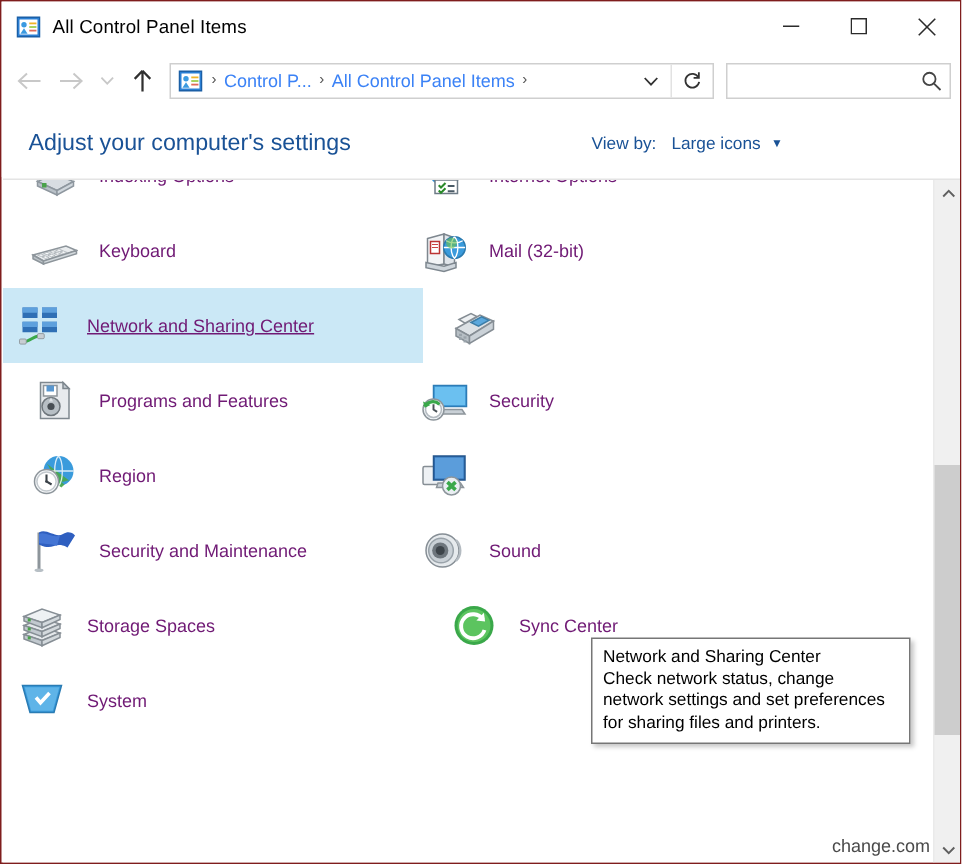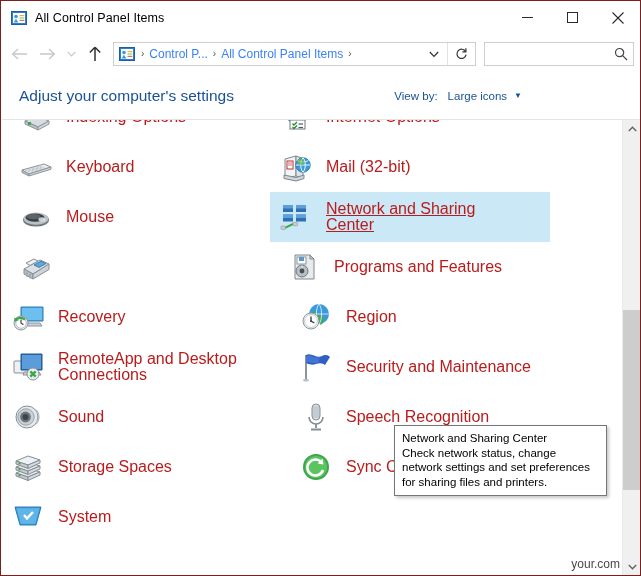--- a/index.html
+++ b/index.html
@@ -159,22 +159,22 @@
     padding-left: 18px;
     position: relative;
   }
   .cp-item.col2 { width: 280px; padding-left: 10px; }
   .cp-icon {
     width: 32px; height: 32px;
     margin-right: 14px;
     flex: 0 0 auto; position: relative;
   }
   .cp-label {
-    font-size: 16px;
-    color: #b91c1c;
+    font-size: 12px;
+    color: #701a75;
     line-height: 16px;
     max-width: 190px;
   }
   .cp-item.selected {
     background: #cbe8f6;
   }
   .cp-item.selected .cp-label {
     text-decoration: underline;
   }
 
@@ -406,32 +406,20 @@
       <line x1="8" y1="14" x2="12" y2="14" stroke="#c44" stroke-width="0.8"></line>
       <circle cx="23" cy="14" r="7.2" fill="#3a9bdc" stroke="#2b7bb0"></circle>
       <path d="M15.9 14 H30.1 M23 6.8 C20 10 20 18 23 21.2 C26 18 26 10 23 6.8" fill="none" stroke="#ffffff" stroke-width="0.9"></path>
       <path d="M17.5 9.5 C20.5 11.4 25.5 11.4 28.5 9.5" fill="none" stroke="#ffffff" stroke-width="0.8"></path>
       <circle cx="21" cy="11" r="3.6" fill="#6cc24a" opacity="0.6"></circle>
       <path d="M4 24 L16 26.5 L24 24 L24 27.5 L16 30 L4 27.5 Z" fill="#cfd6dc" stroke="#7e878f"></path>
     </svg>
             </span>
             <span class="cp-label">Mail (32-bit)</span>
           </div>
-          <div class="cp-item">
-            <span class="cp-icon">
-              <svg class="ico-svg" viewBox="0 0 32 32">
-      <ellipse cx="16" cy="19" rx="13" ry="6.6" fill="#6f777d"></ellipse>
-      <ellipse cx="16" cy="17.6" rx="12.4" ry="6.2" fill="#b9c0c6"></ellipse>
-      <ellipse cx="15" cy="16.6" rx="9.5" ry="4.2" fill="#3b4146"></ellipse>
-      <ellipse cx="13.5" cy="15.6" rx="7" ry="2.6" fill="#5d656b"></ellipse>
-      <ellipse cx="22" cy="18.4" rx="3.6" ry="2.1" fill="#dfe4e8" opacity="0.85"></ellipse>
-    </svg>
-            </span>
-            <span class="cp-label">Mouse</span>
-          </div>
           <div class="cp-item col2 selected">
             <span class="cp-icon">
               <svg class="ico-svg" viewBox="0 0 32 32">
       <g>
         <path d="M3 4 L13 4 L13 11 L3 11 Z" fill="#2f6fb5"></path>
         <path d="M3 4 L13 4 L13 7.5 L3 7.5 Z" fill="#5ea0dd"></path>
         <path d="M16 4 L26 4 L26 11 L16 11 Z" fill="#2f6fb5"></path>
         <path d="M16 4 L26 4 L26 7.5 L16 7.5 Z" fill="#5ea0dd"></path>
         <path d="M3 13.5 L13 13.5 L13 20.5 L3 20.5 Z" fill="#2f6fb5"></path>
         <path d="M3 13.5 L13 13.5 L13 17 L3 17 Z" fill="#5ea0dd"></path>
@@ -482,21 +470,21 @@
       <path d="M9 6 L31 6 L31 20 L9 20 Z" fill="#4aa3e0" stroke="#2d7cb5"></path>
       <path d="M10 7 L30 7 L30 19 L10 19 Z" fill="#6bc0f0"></path>
       <path d="M13 22 L28 22 L30 25 L11 25 Z" fill="#c9d0d6" stroke="#8d959b"></path>
       <circle cx="9" cy="22" r="7" fill="#eef2f5" stroke="#8d959b"></circle>
       <circle cx="9" cy="22" r="5.3" fill="#ffffff" stroke="#b4bbc1"></circle>
       <path d="M9 18.5 V22 L11.4 23.6" fill="none" stroke="#4a5258" stroke-width="1.3"></path>
       <path d="M3 20 A6.4 6.4 0 0 1 13 18.6" fill="none" stroke="#3aa84a" stroke-width="2.2"></path>
       <path d="M2 16.6 L3.2 20.8 L7 19" fill="#3aa84a"></path>
     </svg>
             </span>
-            <span class="cp-label">Recovery</span>
+            <span class="cp-label">Security</span>
           </div>
           <div class="cp-item">
             <span class="cp-icon">
               <svg class="ico-svg" viewBox="0 0 32 32">
       <circle cx="19" cy="13" r="10" fill="#3a9bdc"></circle>
       <path d="M11 8 C14 11 13 14 16 15 C18 16 17 19 20 20 C23 21 25 18 27 20" fill="#4aa84a" opacity="0.9"></path>
       <path d="M13 20 C16 19 20 21 22 23" fill="none" stroke="#4aa84a" stroke-width="3" opacity="0.9"></path>
       <path d="M9 13 H29 M19 3 C15.6 6.6 15.6 19.4 19 23 C22.4 19.4 22.4 6.6 19 3" fill="none" stroke="#ffffff" stroke-width="0.9" opacity="0.8"></path>
       <circle cx="11" cy="20" r="8" fill="#f4f6f8" stroke="#8d959b"></circle>
       <circle cx="11" cy="20" r="6.4" fill="#ffffff" stroke="#c3c9ce"></circle>
@@ -511,21 +499,20 @@
               <svg class="ico-svg" viewBox="0 0 32 32">
       <rect x="2" y="10" width="14" height="12" rx="1" fill="#eef1f4" stroke="#868e95"></rect>
       <path d="M9 3 L30 3 L30 19 L9 19 Z" fill="#2f6fb5" stroke="#25568c"></path>
       <path d="M10 4 L29 4 L29 18 L10 18 Z" fill="#5b9ddb"></path>
       <path d="M12 21 L27 21 L29 24 L11 24 Z" fill="#c9d0d6" stroke="#8d959b"></path>
       <circle cx="20" cy="23" r="6" fill="#ffffff" opacity="0.01"></circle>
       <circle cx="21" cy="23" r="6" fill="#e9eef2" stroke="#8d959b"></circle>
       <path d="M18.3 20.4 L23.7 25.6 M23.7 20.4 L18.3 25.6" stroke="#3aa84a" stroke-width="2.4"></path>
     </svg>
             </span>
-            <span class="cp-label">RemoteApp and Desktop Connections</span>
           </div>
           <div class="cp-item">
             <span class="cp-icon">
               <svg class="ico-svg" viewBox="0 0 32 32">
       <line x1="6" y1="4" x2="6" y2="29" stroke="#8d959b" stroke-width="2"></line>
       <path d="M6 4 C11 1 17 8 22 5 C27 2 30 6 30 6 L25 14 C25 14 21 11 16 13 C11 15 6 12 6 12 Z" fill="#2f5fc0"></path>
       <path d="M6 5 C10 3 15 8 20 6 L18 13 C13 11 9 12 6 11 Z" fill="#4a7ad8" opacity="0.8"></path>
       <ellipse cx="6" cy="29.2" rx="3" ry="1.2" fill="#b7bfc5"></ellipse>
     </svg>
             </span>
@@ -535,39 +522,20 @@
             <span class="cp-icon">
               <svg class="ico-svg" viewBox="0 0 32 32">
       <circle cx="15" cy="16" r="11" fill="#e6eaed" stroke="#868e95"></circle>
       <circle cx="14" cy="16" r="8.2" fill="#c9d0d6" stroke="#9aa3aa"></circle>
       <circle cx="13.5" cy="16" r="5.4" fill="#6e767d"></circle>
       <circle cx="13.5" cy="16" r="3" fill="#3d444a"></circle>
       <path d="M24 9 A10 10 0 0 1 24 23" fill="none" stroke="#b4bbc1" stroke-width="1.6"></path>
     </svg>
             </span>
             <span class="cp-label">Sound</span>
-          </div>
-          <div class="cp-item">
-            <span class="cp-icon">
-              <svg class="ico-svg" viewBox="0 0 32 32">
-      <rect x="12" y="3" width="8" height="16" rx="4" fill="#dde2e6" stroke="#868e95"></rect>
-      <g stroke="#9aa3aa" stroke-width="0.7">
-        <line x1="12" y1="6" x2="20" y2="6"></line>
-                  <line x1="12" y1="8" x2="20" y2="8"></line>
-        <line x1="12" y1="10" x2="20" y2="10"></line>
-                  <line x1="12" y1="12" x2="20" y2="12"></line>
-        <line x1="12" y1="14" x2="20" y2="14"></line>
-                  <line x1="12" y1="16" x2="20" y2="16"></line>
-      </g>
-      <path d="M9 16 A7 7 0 0 0 23 16" fill="none" stroke="#868e95" stroke-width="1.6"></path>
-      <line x1="16" y1="23" x2="16" y2="27" stroke="#868e95" stroke-width="1.8"></line>
-      <line x1="11" y1="28.5" x2="21" y2="28.5" stroke="#868e95" stroke-width="2"></line>
-    </svg>
-            </span>
-            <span class="cp-label">Speech Recognition</span>
           </div>
           <div class="cp-item col2">
             <span class="cp-icon">
               <svg class="ico-svg" viewBox="0 0 32 32">
       <g>
         <path d="M4 22 L16 17 L28 21 L16 26 Z" fill="#e4e8eb" stroke="#868e95"></path>
         <path d="M4 22 V25 L16 29.5 V26 Z" fill="#c2c9cf" stroke="#868e95"></path>
         <path d="M28 21 V24 L16 29.5 V26 Z" fill="#d3d9dd" stroke="#868e95"></path>
         <rect x="6.5" y="23.3" width="2" height="2" fill="#4aa24a"></rect>
       </g>
@@ -627,14 +595,14 @@
       <div id="sb-thumb"></div>
       <div id="sb-down">
         <svg width="9" height="6" viewBox="0 0 9 6">
             <path d="M0.8 1 L4.5 4.8 L8.2 1" fill="none" stroke="currentColor" stroke-width="1.3"></path>
           </svg>
       </div>
     </div>
 
   </div>
 
-  <div id="watermark">your.com</div>
+  <div id="watermark">change.com</div>
 </div>
 
 </body></html>

